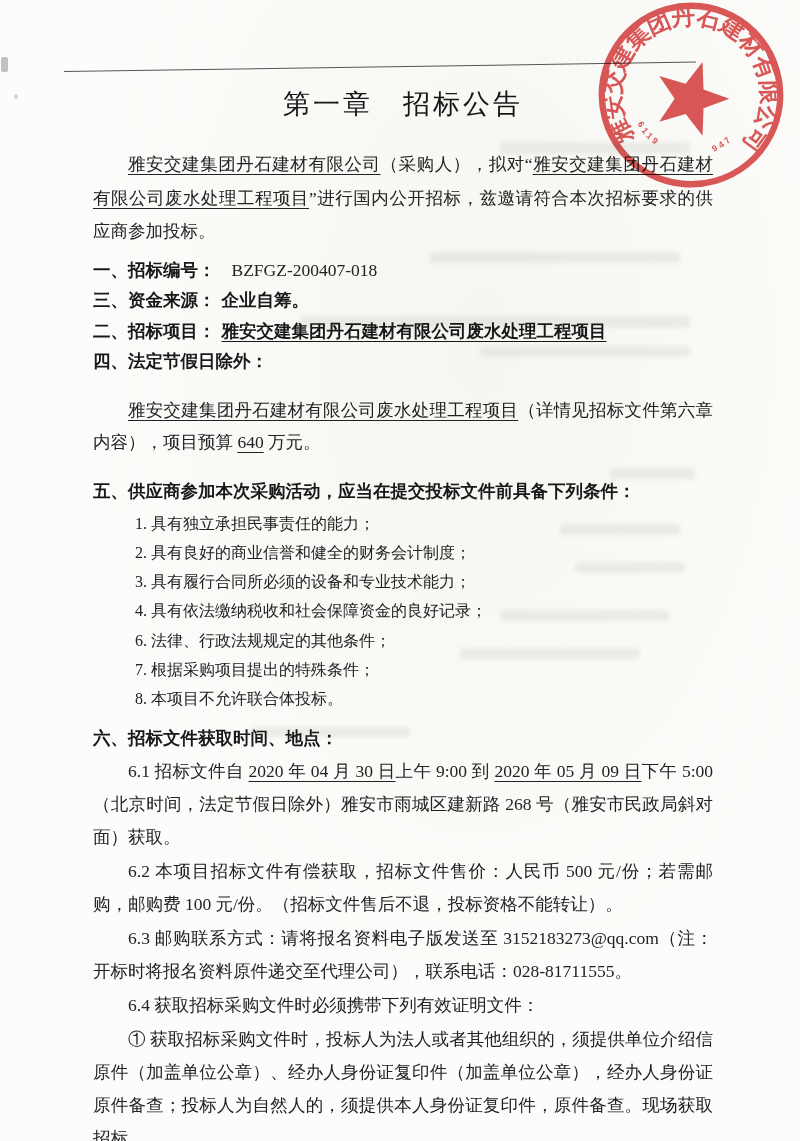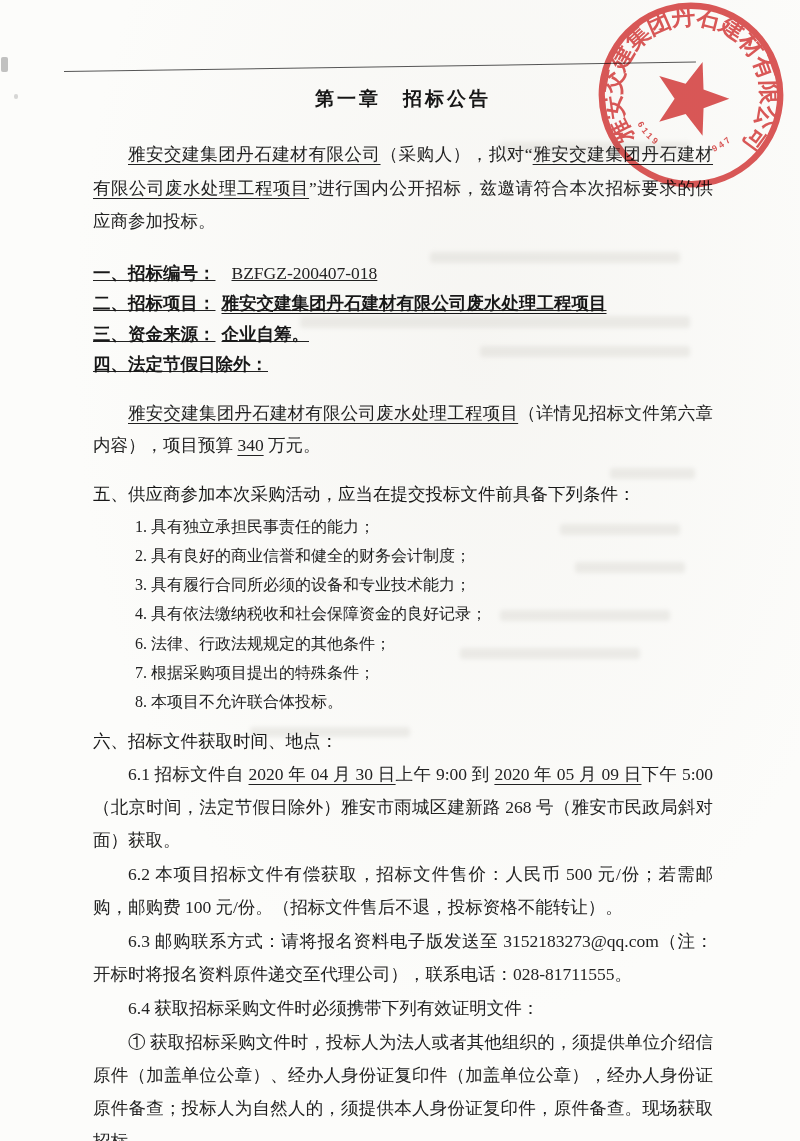--- a/index.html
+++ b/index.html
@@ -8,34 +8,34 @@
     background:#fcfcfa;
     font-family:"Liberation Serif","DejaVu Serif",serif;
     color:#222;
   }
   .paper-tint{position:absolute;inset:0;background:
     radial-gradient(ellipse at 60% 30%, rgba(235,233,228,.35), rgba(255,255,255,0) 60%);
     pointer-events:none;}
   .doc{position:absolute;left:93px;top:0;width:620px;z-index:2;}
   .title{
     font-family:"Liberation Sans","DejaVu Sans",sans-serif;
-    font-weight:700;font-size:19px;letter-spacing:3px;
+    font-weight:400;font-size:27px;letter-spacing:3px;
     text-align:center;margin-top:86px;color:#161616;
   }
   .para{font-size:17.5px;line-height:33.5px;margin:0;text-align:justify;}
   .intro{margin-top:26px;text-indent:2em;}
   .u{text-decoration:underline;text-underline-offset:4px;text-decoration-thickness:1.3px;}
-  .items{margin-top:19px;text-decoration:underline;}
+  .items{margin-top:6px;}
   .item-row{font-size:17.5px;line-height:30.6px;}
   .lbl{font-family:"Liberation Sans","DejaVu Sans",sans-serif;font-weight:700;color:#181818;}
   .val{margin-left:6px;}
   .val-wide{margin-left:16px;}
   .val-bold{font-family:"Liberation Sans","DejaVu Sans",sans-serif;font-weight:700;color:#181818;}
   .p4{font-size:17.5px;line-height:32px;text-indent:2em;text-align:justify;}
-  .bold-head{font-family:"Liberation Sans","DejaVu Sans",sans-serif;font-weight:400;
+  .bold-head{font-family:"Liberation Sans","DejaVu Sans",sans-serif;font-weight:700;
     font-size:17.5px;line-height:31px;color:#181818;}
   .conds{margin:2px 0 0 0;padding-left:42px;}
   .cond{font-size:16px;line-height:29.2px;}
   .sec6{margin-top:0;}
   .sec6 .para{line-height:33px;text-indent:2em;margin-top:1px;}
   .page-num{position:absolute;left:402px;top:1068px;font-size:13.5px;color:#333;z-index:2;}
   
   .scan-line{position:absolute;left:64px;top:71px;width:632px;height:0;
     border-top:1.6px solid #555;transform:rotate(-0.85deg);transform-origin:left center;z-index:1;}
   .speck{position:absolute;background:#8f8f8f;opacity:.55;border-radius:2px;z-index:1;}
@@ -89,26 +89,26 @@
 </div>
 
 <div class="doc">
 
   <div class="title">第一章　招标公告</div>
 
   <p class="para intro"><span class="u">雅安交建集团丹石建材有限公司</span><span>（采购人），拟对“</span><span class="u">雅安交建集团丹石建材有限公司废水处理工程项目</span><span>”进行国内公开招标，兹邀请符合本次招标要求的供应商参加投标。</span></p>
 
   <div class="items">
     <div class="item-row"><span class="lbl">一、招标编号：</span><span class="val val-wide">BZFGZ-200407-018</span></div>
+    <div class="item-row"><span class="lbl">三、资金来源：</span><span class="val val-bold">企业自筹。</span></div>
     <div class="item-row"><span class="lbl">二、招标项目：</span><span class="val val-bold u">雅安交建集团丹石建材有限公司废水处理工程项目</span></div>
-    <div class="item-row"><span class="lbl">三、资金来源：</span><span class="val val-bold">企业自筹。</span></div>
     <div class="item-row"><span class="lbl">四、法定节假日除外：</span></div>
   </div>
 
-  <p class="p4"><span class="u">雅安交建集团丹石建材有限公司废水处理工程项目</span><span>（详情见招标文件第六章内容），项目预算 </span><span class="u">340</span><span> 万元。</span></p>
+  <p class="p4"><span class="u">雅安交建集团丹石建材有限公司废水处理工程项目</span><span>（详情见招标文件第六章内容），项目预算 </span><span class="u">640</span><span> 万元。</span></p>
 
   <div class="bold-head" style="margin-top:3px;">五、供应商参加本次采购活动，应当在提交投标文件前具备下列条件：</div>
 
   <div class="conds">
     <div class="cond">1. 具有独立承担民事责任的能力；</div>
     <div class="cond">2. 具有良好的商业信誉和健全的财务会计制度；</div>
     <div class="cond">3. 具有履行合同所必须的设备和专业技术能力；</div>
     <div class="cond">4. 具有依法缴纳税收和社会保障资金的良好记录；</div>
     <div class="cond">6. 法律、行政法规规定的其他条件；</div>
     <div class="cond">7. 根据采购项目提出的特殊条件；</div>

